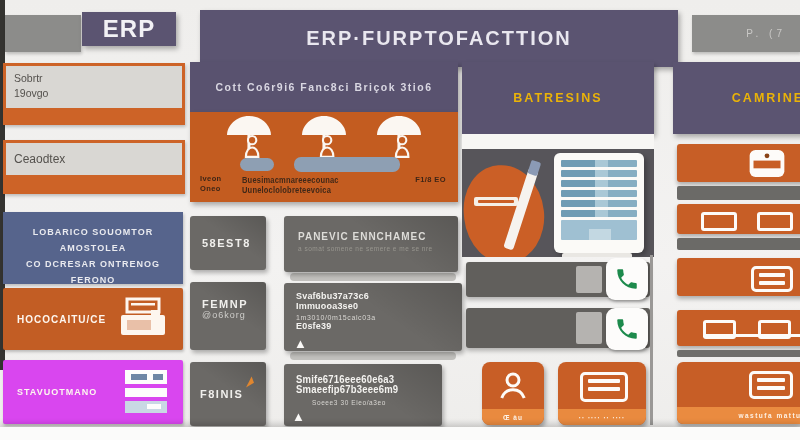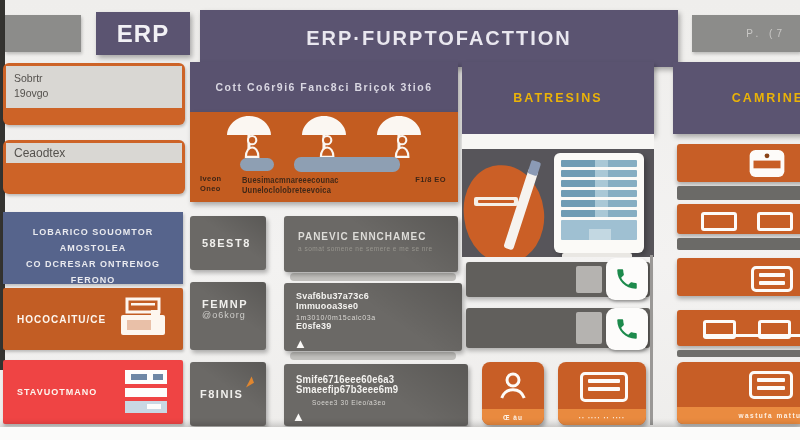--- a/index.html
+++ b/index.html
@@ -18,28 +18,28 @@
   
   .hdr-gray{background:#8c8c8a}
   .hdr-logo{display:flex;align-items:center;justify-content:center;
     color:#f2f1f5;font-size:24px;font-weight:bold;letter-spacing:1px}
   .hdr-title{display:flex;align-items:center;justify-content:center;
     color:#e9e7ef;font-size:20px;font-weight:bold;letter-spacing:2px}
   .hdr-right{display:flex;align-items:center;justify-content:flex-end;
     color:#c9c8c6;font-size:10px;padding-right:14px;letter-spacing:4px}
 
   
-  .side-card{background:#cd6327;border-radius:6px}
+  .side-card{background:#cd6327;border-radius:0}
   .side-card .inner{position:absolute;left:3px;right:3px;top:3px;background:#d9d7d3;
     padding:5px 8px;color:#54514d;box-sizing:border-box}
   .notice{background:#56648c;color:#e9eaef;font-weight:bold;font-size:9px;
     text-align:center;line-height:16px;padding:12px 10px;letter-spacing:1px}
   .side-btn{color:#fdf6ef;font-weight:bold;display:flex;align-items:center;border-radius:2px}
   .side-btn .lbl{padding-left:14px;letter-spacing:1px}
-  .steel{background:#ef4444}
+  .steel{background:#d946ef}
 
   
   .proc-hdr{display:flex;align-items:center;justify-content:center;color:#d9d7e2;
     font-size:10.5px;font-weight:bold;letter-spacing:1.5px;padding:0 12px;text-align:center}
   .umb-row{position:absolute;left:0;right:0;top:2px;height:48px;display:flex;
     justify-content:space-around;padding:0 22px}
   .pbar-slider{background:#8e9fb3;border-radius:7px;position:absolute}
   .tinytxt{position:absolute;font-size:7.5px;font-weight:bold;color:#3e2516;letter-spacing:.4px;line-height:10px}
   .densetxt{position:absolute;font-size:7.5px;font-weight:bold;color:#402818;
     letter-spacing:.2px;line-height:9px;transform:scaleY(1.15)}
@@ -90,38 +90,38 @@
 
   .divider-v{background:#9a9896}
   .bottom-strip{background:#fbfbfa;box-shadow:0 -3px 6px rgba(0,0,0,.18)}
 </style>
 </head>
 <body>
 
 <div class="abs divider-v" style="left:0;top:58;width:5px;height:370px;background:#343330"></div>
 
 <div class="abs hdr-gray softshadow" style="left:5px;top:15px;width:76px;height:37px"></div>
-<div class="abs purple hdr-logo shadow" style="left:96px;top:12px;width:94px;height:43px">
+<div class="abs purple hdr-logo shadow" style="left:82px;top:12px;width:94px;height:34px">
     <span>ERP</span>
   </div>
 <div class="abs purple hdr-title shadow" style="left:200px;top:10px;width:478px;height:57px">
     <span>ERP·FURPTOFACTTION</span>
   </div>
 <div class="abs hdr-gray hdr-right softshadow" style="left:692px;top:15px;width:108px;height:37px">
     <span>P.  (7</span>
   </div>
 
 <div class="abs side-card softshadow" style="left:3px;top:63px;width:182px;height:62px">
   <div class="inner" style="height:42px;font-size:10.5px;line-height:15px">
     <div>Sobrtr</div>
     <div>19ovgo</div>
   </div>
 </div>
 <div class="abs side-card softshadow" style="left:3px;top:140px;width:182px;height:54px">
-  <div class="inner" style="height:20px;font-size:12px;display:flex;align-items:center">
+  <div class="inner" style="height:32px;font-size:12px;display:flex;align-items:center">
     <span>Ceaodtex</span>
   </div>
 </div>
 <div class="abs notice softshadow" style="left:3px;top:212px;width:180px;height:72px">
   <div>LOBARICO SOUOMTOR AMOSTOLEA</div>
   <div>CO DCRESAR ONTRENOG FERONO</div>
   <div>DOG</div>
 </div>
 <div class="abs orange side-btn softshadow" style="left:3px;top:288px;width:180px;height:62px;background:#c25d24">
   <span class="lbl" style="font-size:10px">HOCOCAITU/CE</span>
@@ -203,21 +203,21 @@
   <div class="t1" style="font-size:10px;color:#dddcd8;font-weight:bold;letter-spacing:1px">PANEVIC ENNCHAMEC</div>
   <div class="faint">a somat somene ne semere e me se nre</div>
 </div>
 <div class="abs gcard" style="left:284px;top:283px;width:178px;height:68px;padding:8px 12px 0">
   <div class="bold-lines">Svaf6bu37a73c6</div>
   <div class="bold-lines">Immuooa3se0</div>
   <div class="mid-line">1m3010/0m15calc03a</div>
   <div class="bold-lines" style="margin-top:0">E0sfe39</div>
   <span class="flag" style="left:10px;bottom:1px">▲</span>
 </div>
-<div class="abs gcard" style="left:284px;top:364px;width:184px;height:62px;padding:10px 12px 0">
+<div class="abs gcard" style="left:284px;top:364px;width:158px;height:62px;padding:10px 12px 0">
   <div class="bold-lines" style="font-size:9.5px">Smife6716eee60e6a3</div>
   <div class="bold-lines" style="font-size:9.5px">Smaeefip67b3eee6m9</div>
   <div class="mid-line" style="padding-left:16px;font-size:6.5px;margin-top:6px">Soeee3 30 Eieo/a3eo</div>
   <span class="flag" style="left:8px;bottom:3px">▲</span>
 </div>
 
 <div class="abs purple panel-hdr shadow" style="left:462px;top:62px;width:192px;height:72px;background:#5a5370">
   <span>BATRESINS</span>
 </div>
 <div class="abs" style="left:462px;top:134px;width:192px;height:15px;background:#f7f6f4"></div>

